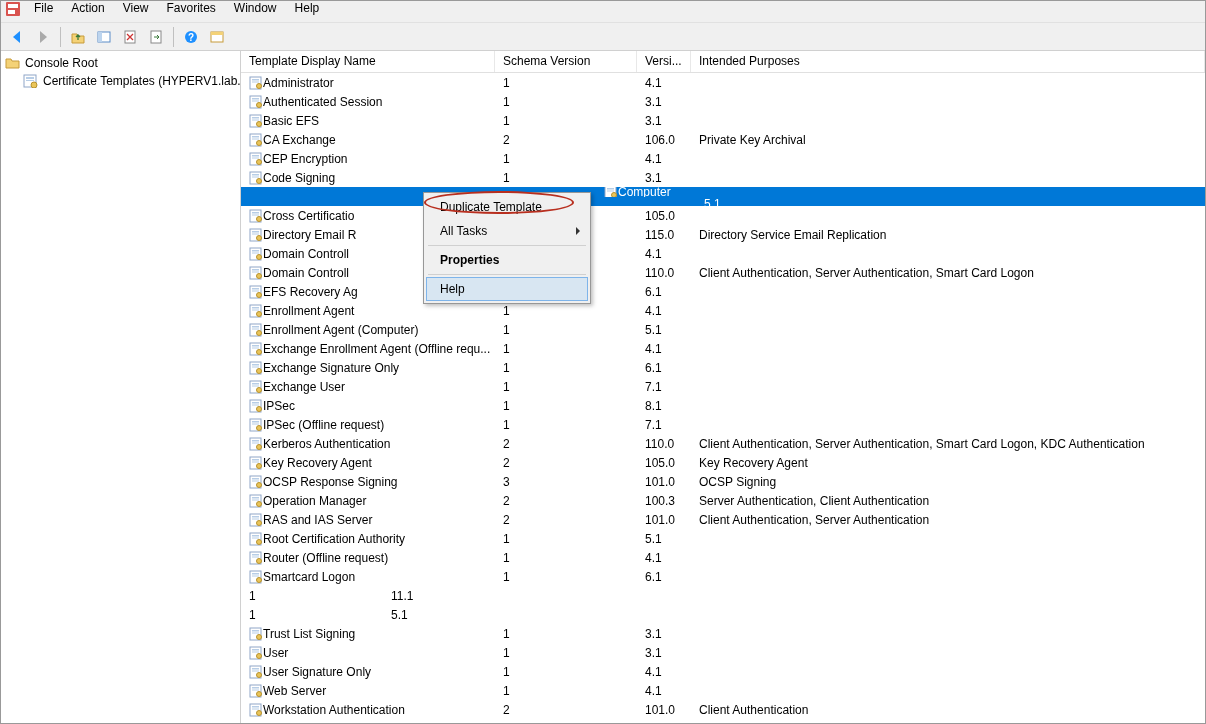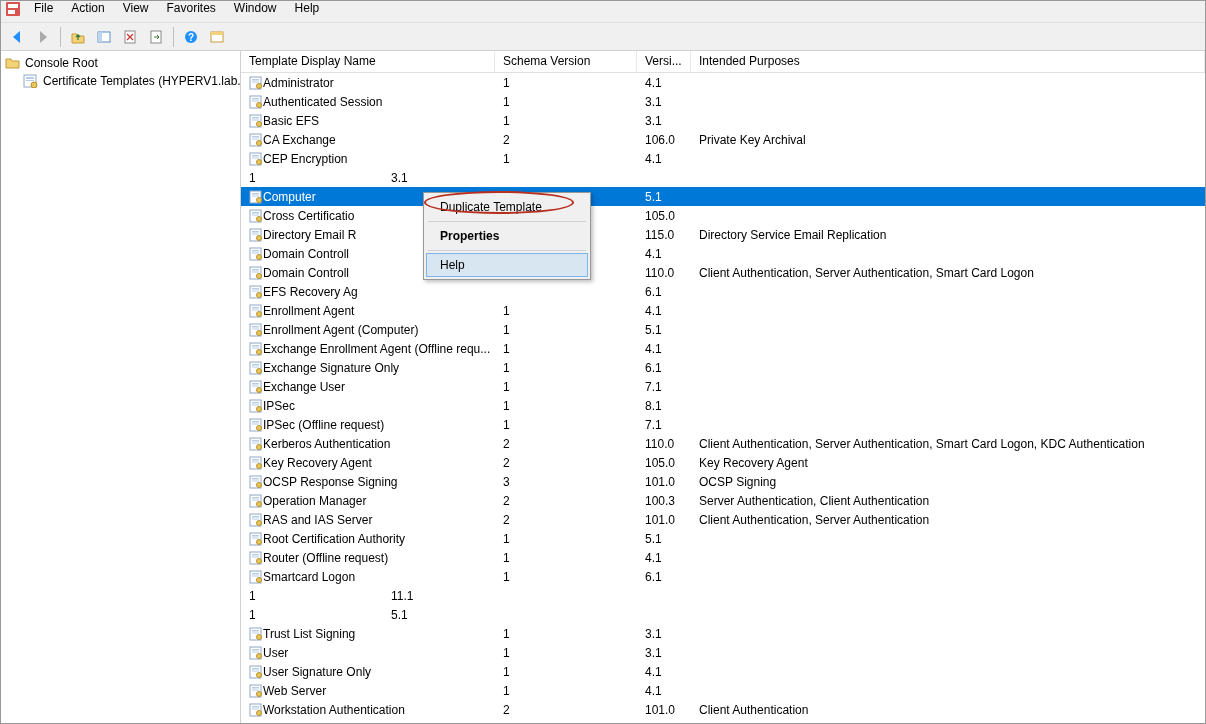--- a/index.html
+++ b/index.html
@@ -102,21 +102,21 @@
     flex: 1;
     overflow-y: auto;
     overflow-x: hidden;
   }
   .row {
     display: flex;
     height: 19px;
     align-items: center;
     white-space: nowrap;
   }
-  .row.selected { background: #0078d7; color: #fff; }
+  .row.selected { background: #0078d7; color: #fff; flex-direction: column; }
   .cell {
     padding: 0 8px;
     overflow: hidden;
     text-overflow: ellipsis;
     white-space: nowrap;
   }
   .cell.name { display: flex; align-items: center; }
   .cert-icon {
     width: 14px; height: 14px; flex-shrink: 0;
   }
@@ -336,20 +336,29 @@
                   <rect x="3" y="5.5" width="7" height="1" fill="#b7cde6"></rect>
                   <circle cx="10" cy="10" r="2.5" fill="#eac55a" stroke="#b8922d"></circle>
                 </svg></span>
               <span>CEP Encryption</span>
             </div>
             <div class="cell c1">1</div>
             <div class="cell c2">4.1</div>
             <div class="cell c3"></div>
           </div>
           <div class="row">
+            <div class="cell name c0">
+              <span class="cert-icon"><svg width="14" height="14">
+                  <rect x="1" y="1" width="11" height="12" fill="#fff" stroke="#8fa6c7"></rect>
+                  <rect x="3" y="3" width="7" height="1.5" fill="#b7cde6"></rect>
+                  <rect x="3" y="5.5" width="7" height="1" fill="#b7cde6"></rect>
+                  <circle cx="10" cy="10" r="2.5" fill="#eac55a" stroke="#b8922d"></circle>
+                </svg></span>
+              <span>Code Signing</span>
+            </div>
             <div class="cell c1">1</div>
             <div class="cell c2">3.1</div>
             <div class="cell c3"></div>
           </div>
           <div class="row selected">
             <div class="cell name c0">
               <span class="cert-icon"><svg width="14" height="14">
                   <rect x="1" y="1" width="11" height="12" fill="#fff" stroke="#8fa6c7"></rect>
                   <rect x="3" y="3" width="7" height="1.5" fill="#b7cde6"></rect>
                   <rect x="3" y="5.5" width="7" height="1" fill="#b7cde6"></rect>
@@ -720,20 +729,21 @@
             <div class="cell c1">2</div>
             <div class="cell c2">101.0</div>
             <div class="cell c3">Client Authentication</div>
           </div>
         </div>
     </div>
   </div>
 
   <div class="context-menu" id="context-menu">
       <div class="cm-item">Duplicate Template</div>
+      <div class="cm-item">All Tasks<span class="cm-arrow"></span></div>
       <div class="cm-sep"></div>
       <div class="cm-item bold">Properties</div>
       <div class="cm-sep"></div>
       <div class="cm-item hover">Help</div>
     </div>
 
   <div class="annotation-ellipse"></div>
 </div>
 
 </body></html>

